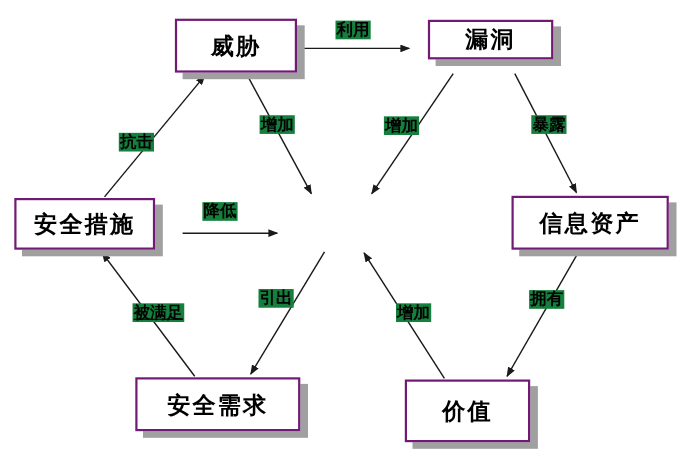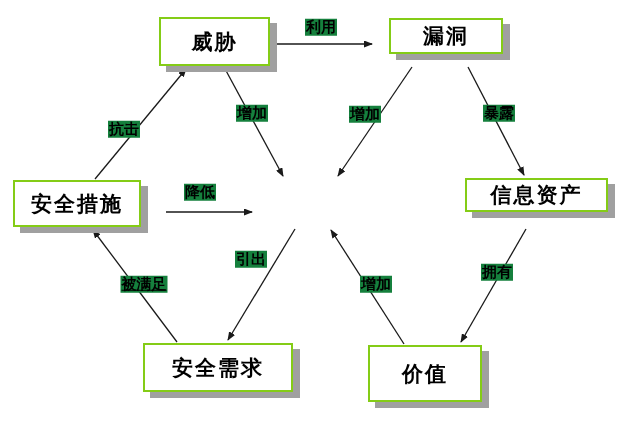--- a/index.html
+++ b/index.html
@@ -18,21 +18,21 @@
   .edges {
     position: absolute;
     left: 0;
     top: 0;
     width: 626px;
     height: 423px;
   }
   .node {
     position: absolute;
     background: #ffffff;
-    border: 2px solid #84cc16;
+    border: 2px solid #701a75;
     box-shadow: 7px 6px 0 #a0a0a0;
     display: flex;
     align-items: center;
     justify-content: center;
     box-sizing: border-box;
   }
   .node span {
     font-size: 21px;
     font-weight: 700;
     color: #000000;
@@ -90,25 +90,25 @@
 
   <div class="node" style="left:389px; top:18px; width:114px; height:36px;">
     <span>漏洞</span>
   </div>
 
   <div class="node" style="left:13px; top:180px; width:128px; height:47px;">
     <span>安全措施</span>
   </div>
 
 
-  <div class="node" style="left:465px; top:178px; width:143px; height:34px;">
+  <div class="node" style="left:465px; top:178px; width:143px; height:49px;">
     <span>信息资产</span>
   </div>
 
-  <div class="node" style="left:123px; top:343px; width:150px; height:49px;margin-left:20px;">
+  <div class="node" style="left:123px; top:343px; width:150px; height:49px;">
     <span>安全需求</span>
   </div>
 
   <div class="node" style="left:368px; top:345px; width:114px; height:57px;">
     <span>价值</span>
   </div>
 
   <div class="edge-label" style="left:321px; top:27px;">利用</div>
 
   <div class="edge-label" style="left:124px; top:113px;margin-top:16px;">抗击</div>
@@ -116,19 +116,19 @@
   <div class="edge-label" style="left:252px; top:113px;">增加</div>
 
   <div class="edge-label" style="left:365px; top:114px;">增加</div>
 
   <div class="edge-label" style="left:499px; top:113px;">暴露</div>
 
   <div class="edge-label" style="left:200px; top:192px;text-align:center;">降低</div>
 
   <div class="edge-label" style="left:144px; top:284px;text-decoration:underline;">被满足</div>
 
-  <div class="edge-label" style="left:251px; top:259px;">引出</div>
+  <div class="edge-label" style="left:251px; top:271px;">引出</div>
 
   <div class="edge-label" style="left:376px; top:284px;">增加</div>
 
   <div class="edge-label" style="left:497px; top:272px;">拥有</div>
 
 </div>
 
 </body></html>

